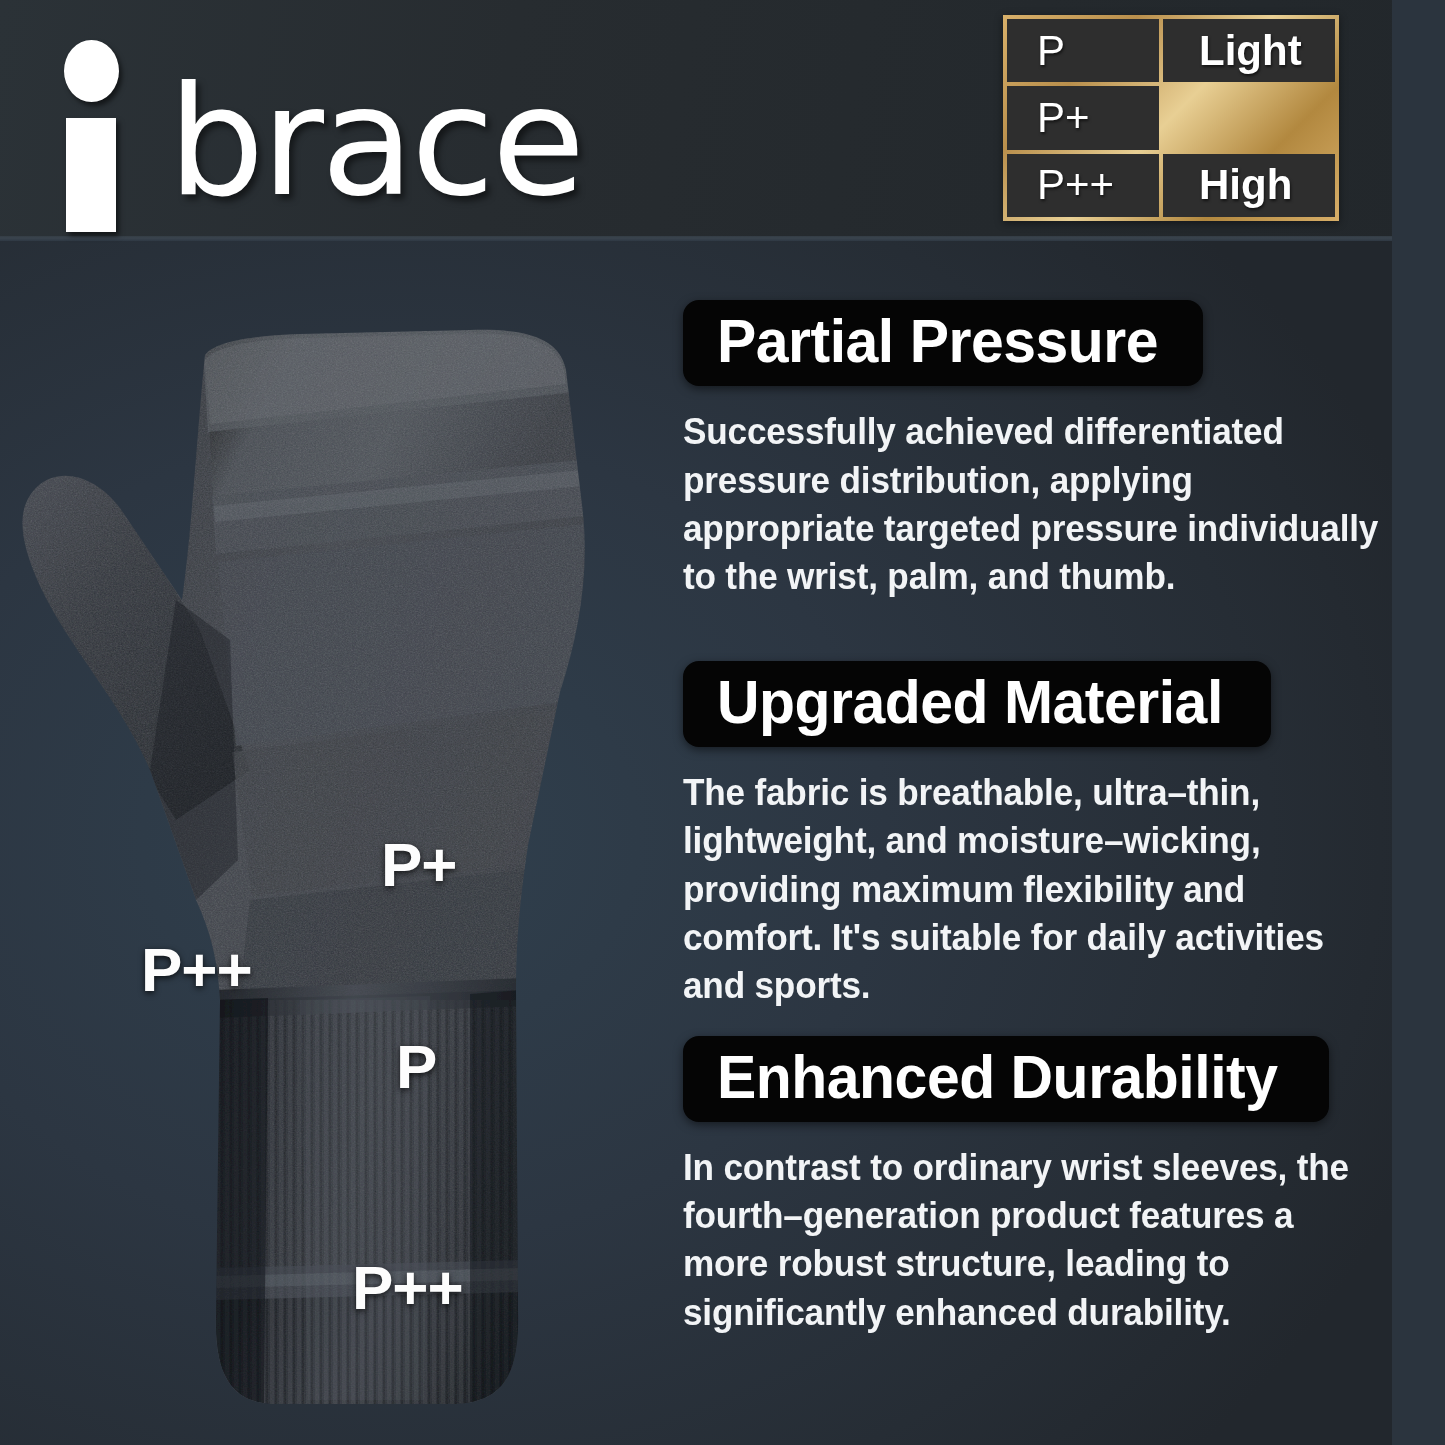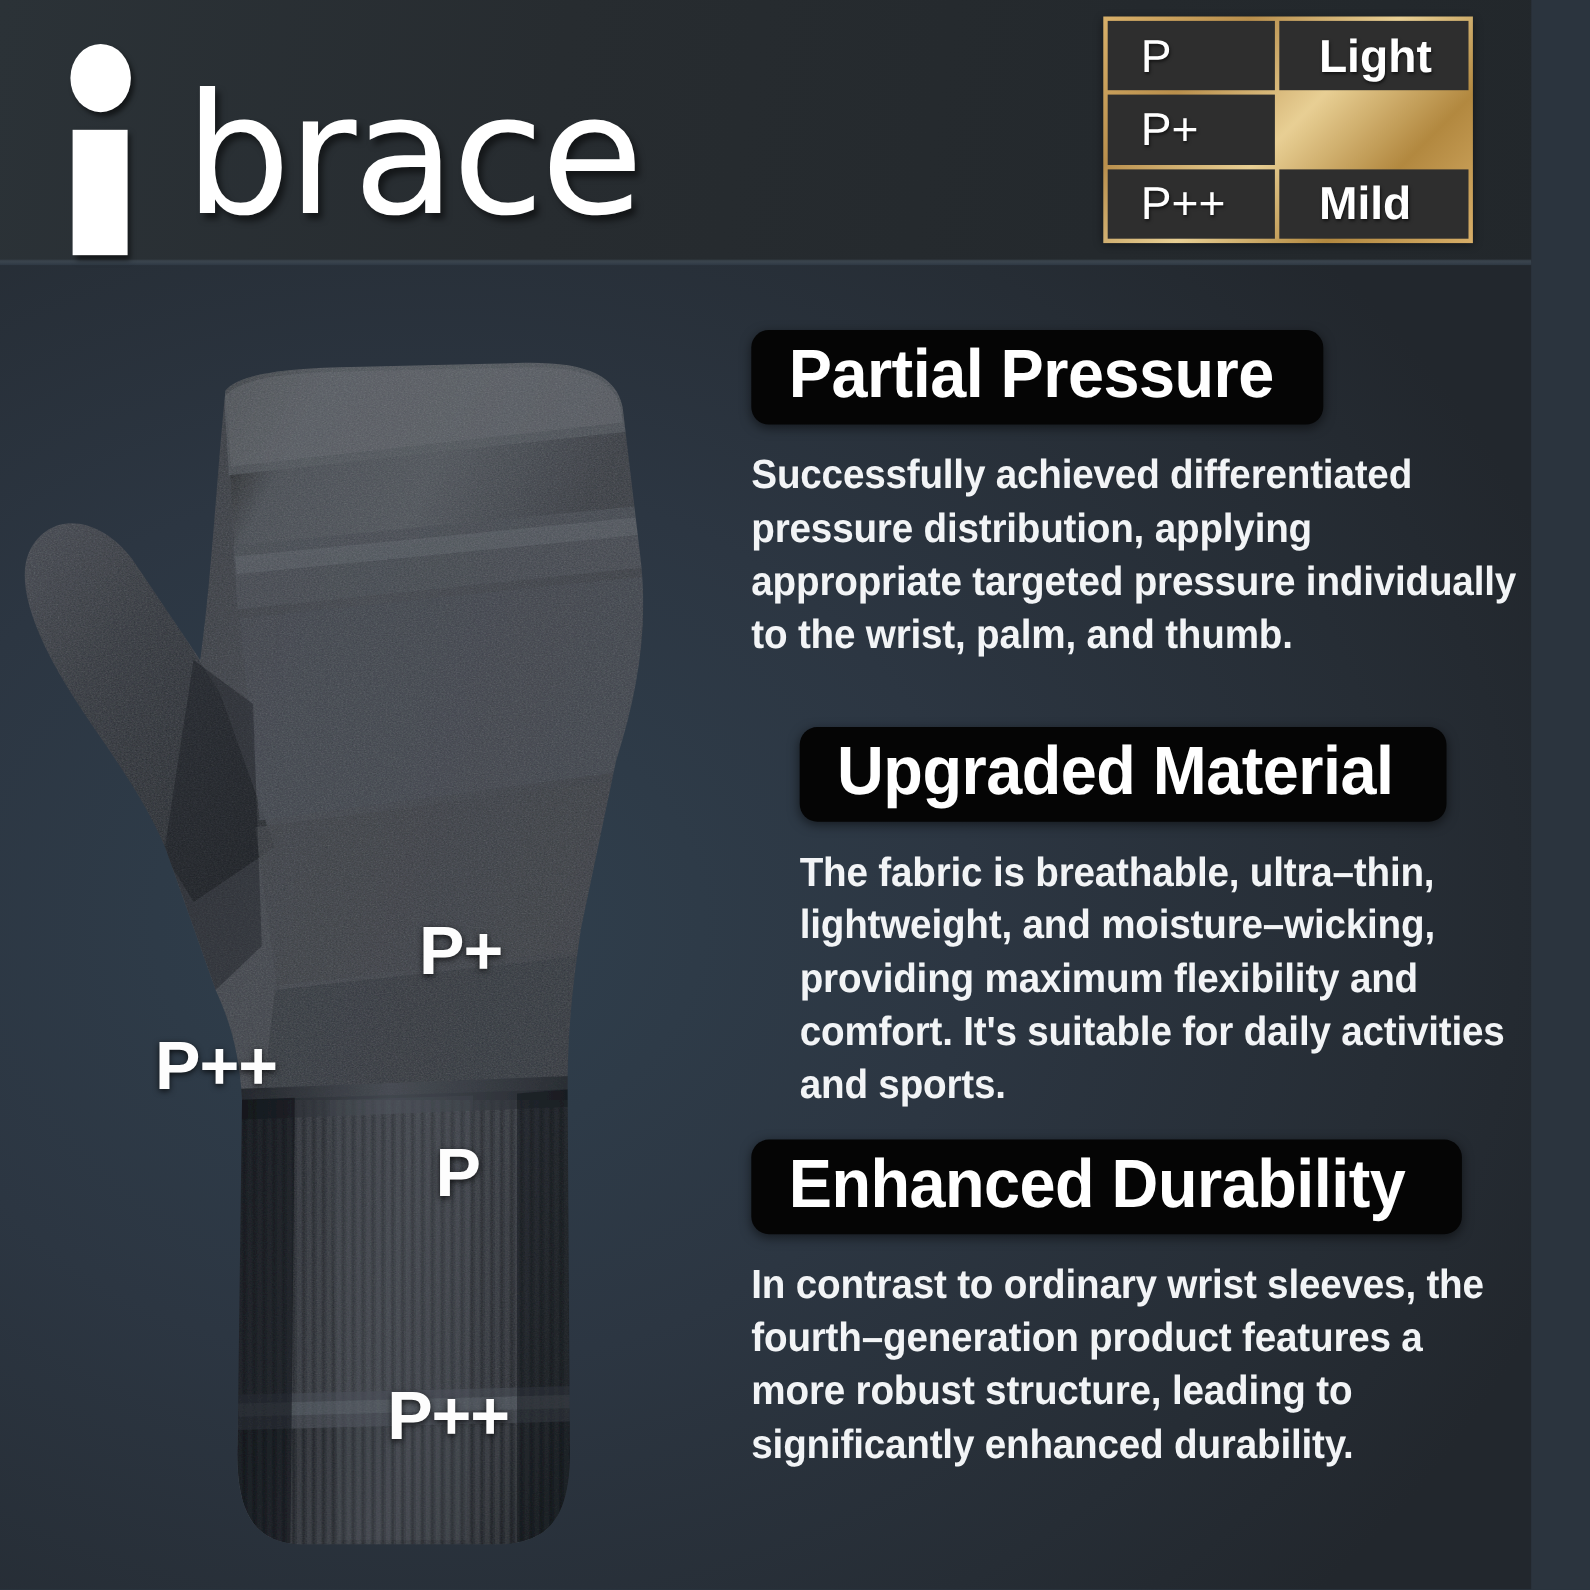--- a/index.html
+++ b/index.html
@@ -130,21 +130,21 @@
     font-weight:700;
     font-size:37px; line-height:1.30;
     color:#f2f4f6;
     letter-spacing:-0.2px;
     transform:scaleX(.95);
     transform-origin:left top;
     width:735px;
   }
 
   .feature:nth-child(1) .feature-body { width:740px; }
-  .feature:nth-child(2) { margin-top:60px;margin-left:44px; }
+  .feature:nth-child(2) { margin-top:60px; }
   .feature:nth-child(2) .feature-body { width:740px; }
   .feature:nth-child(3) { margin-top:26px; }
   .feature:nth-child(3) .feature-body { width:740px; }
 </style>
 </head>
 <body>
 
 <div id="canvas">
 
   <div id="header-band"></div>
@@ -168,21 +168,21 @@
     <div class="legend-row">
       <div class="legend-cell code">
         <span class="legend-code-text">P+</span>
       </div>
     </div>
     <div class="legend-row">
       <div class="legend-cell code">
         <span class="legend-code-text">P++</span>
       </div>
       <div class="legend-cell level">
-        <span class="legend-level-text">Mild</span>
+        <span class="legend-level-text">High</span>
       </div>
     </div>
   </div>
 
   <div id="product-photo">
     <svg viewBox="0 0 660 1145" preserveAspectRatio="none">
       <defs>
 
         <filter id="knit" x="0" y="0" width="100%" height="100%">
           <feTurbulence type="fractalNoise" baseFrequency="0.55 0.95" numOctaves="4" seed="7" result="n"></feTurbulence>

